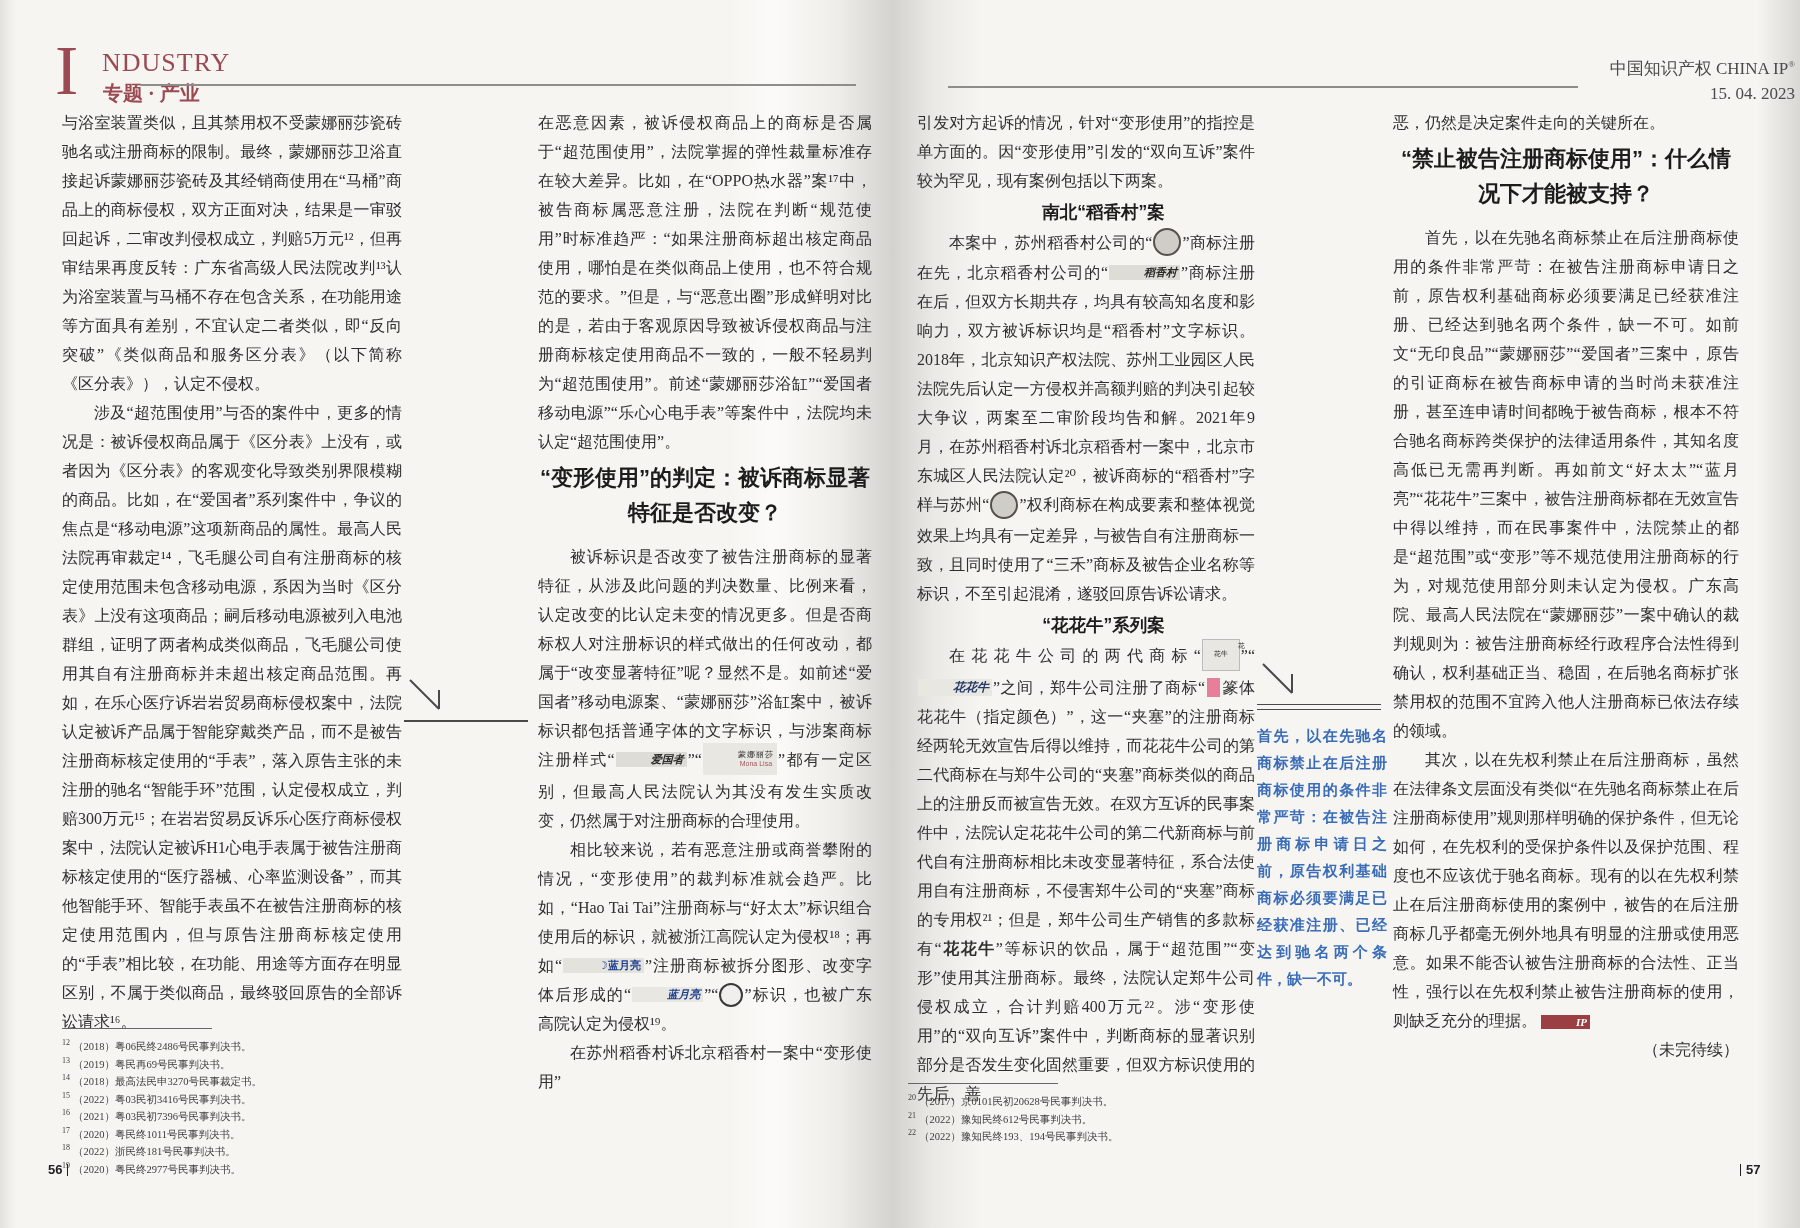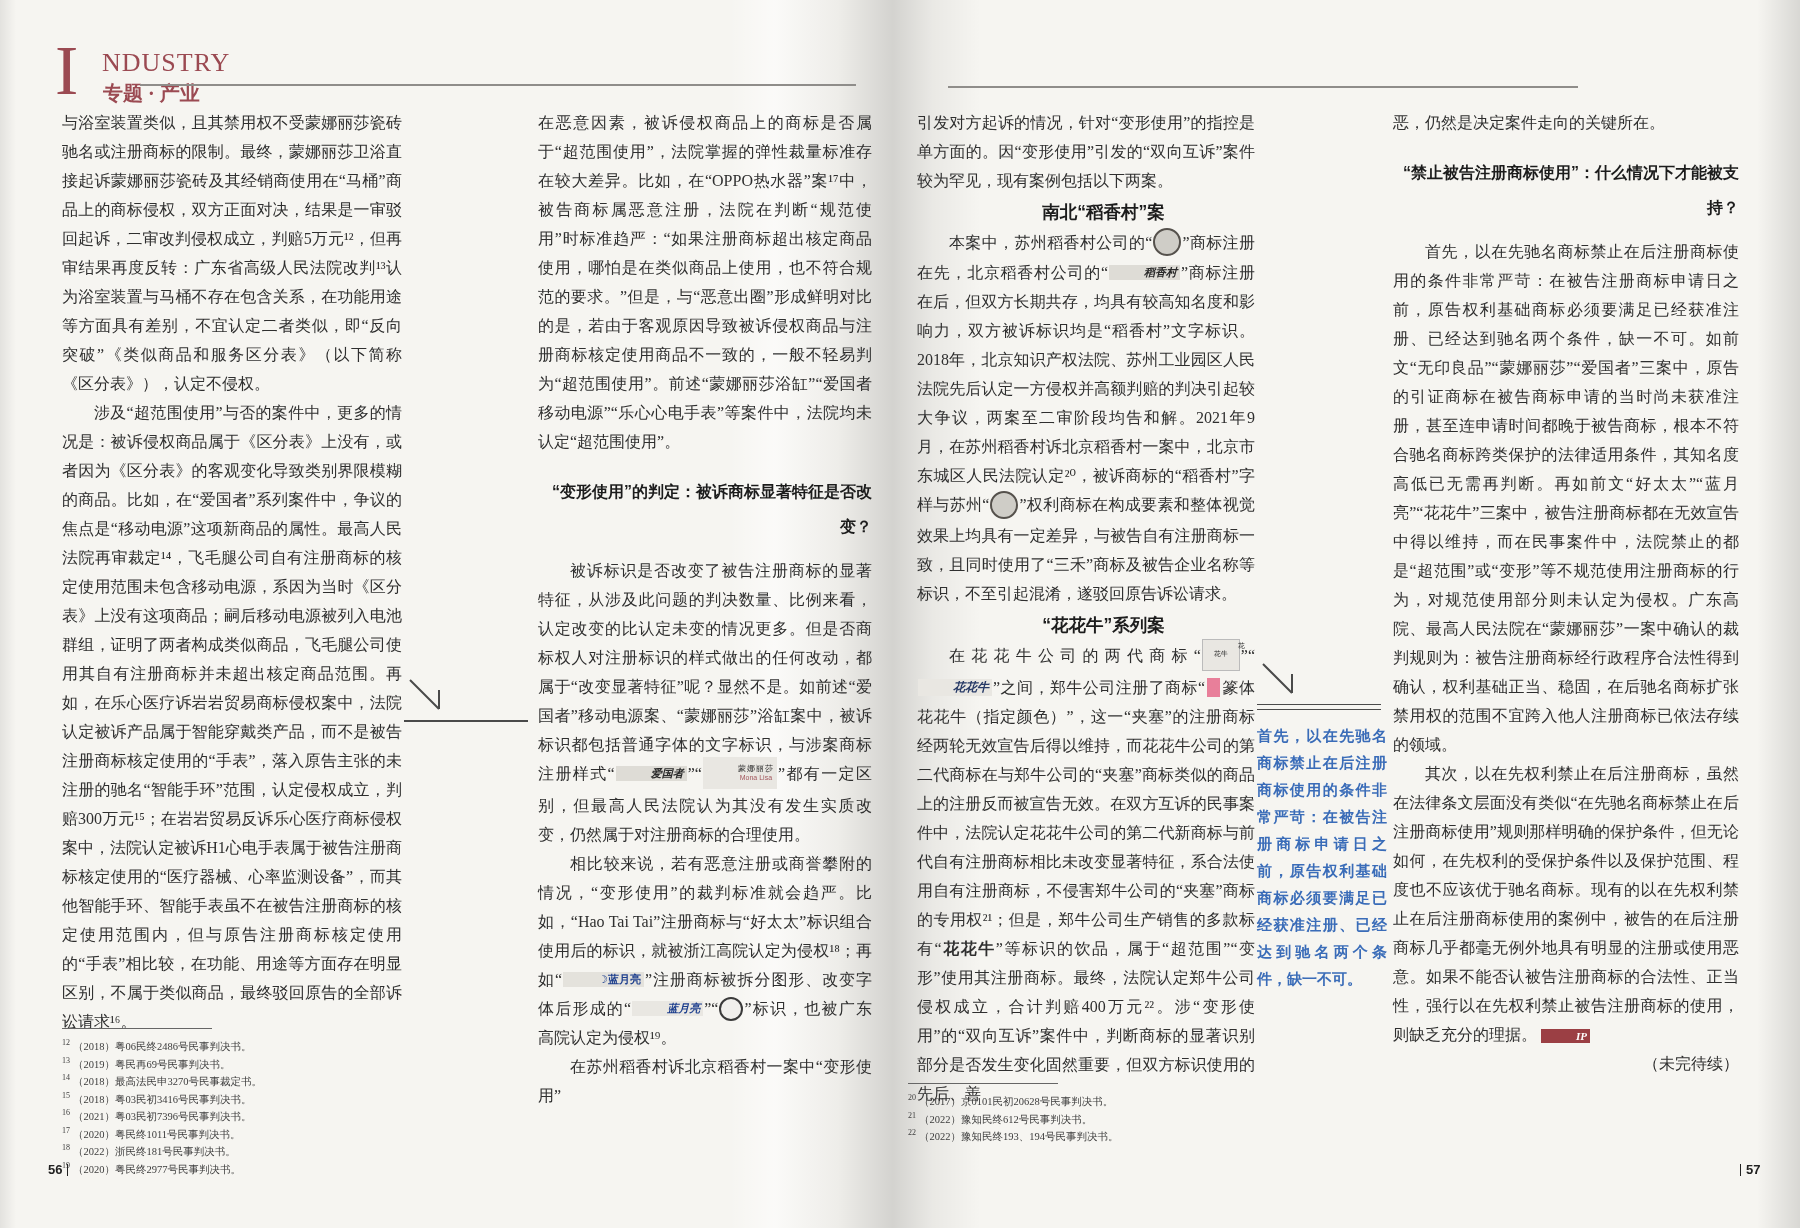--- a/index.html
+++ b/index.html
@@ -22,21 +22,21 @@
   .hdr-brand{position:absolute;left:1555px;top:52px;width:240px;text-align:right;color:#4a4a4a;font-size:17px;line-height:25px;font-family:"Liberation Serif",serif;}
   .hdr-brand sup{font-size:9px;}
   
   .col{position:absolute;top:108px;font-size:16px;line-height:29px;text-align:justify;}
   .col p{margin:0;}
   #col1{left:62px;width:340px;}
   #col2{left:538px;width:334px;}
   #col3{left:917px;width:338px;}
   #col4{left:1393px;width:346px;}
   .indent{text-indent:2em;}
-  .section-heading{font-family:"Liberation Sans","DejaVu Sans",sans-serif;font-weight:bold;font-size:16px;line-height:35px;color:#1c1c1c;margin:18px 0 12px !important;text-indent:0;text-align:right;}
+  .section-heading{font-family:"Liberation Sans","DejaVu Sans",sans-serif;font-weight:bold;font-size:22px;line-height:35px;color:#1c1c1c;margin:4px 0 12px !important;text-indent:0;text-align:center;}
   .sub-heading{font-family:"Liberation Sans","DejaVu Sans",sans-serif;font-weight:bold;font-size:17.5px;line-height:29px;color:#1c1c1c;text-indent:2em;margin:3px 0 1px !important;text-align:center;}
   .align-right{text-align:right;}
   .bold-inline{font-weight:bold;}
   
   .callout{position:absolute;width:130px;font-family:"Liberation Sans","DejaVu Sans",sans-serif;color:#3a6cb8;font-weight:bold;font-size:15px;line-height:27px;text-align:justify;}
   #callout-left{left:404px;top:678px;}
   #callout-right{left:1257px;top:662px;}
   .callout .co-icon{display:block;margin:0 0 4px 2px;}
   .co-rule{width:124px;border-top:2px solid #4a4a4a;margin:6px 0 12px;}
   .co-rule.double{border-top:1px solid #4a4a4a;border-bottom:1px solid #4a4a4a;height:4px;}
@@ -71,20 +71,24 @@
 <body>
 
 <div class="spread">
 
   <div class="hdr-initial">I</div>
   <div class="hdr-title">NDUSTRY</div>
   <div class="hdr-subtitle">专题 · 产业</div>
   <div class="rule-left"></div>
 
   <div class="rule-right"></div>
+  <div class="hdr-brand">
+    <div><span>中国知识产权 CHINA IP</span><sup>®</sup></div>
+    <div>15. 04. 2023</div>
+  </div>
 
   <div class="col" id="col1">
     <p>与浴室装置类似，且其禁用权不受蒙娜丽莎瓷砖驰名或注册商标的限制。最终，蒙娜丽莎卫浴直接起诉蒙娜丽莎瓷砖及其经销商使用在“马桶”商品上的商标侵权，双方正面对决，结果是一审驳回起诉，二审改判侵权成立，判赔5万元¹²，但再审结果再度反转：广东省高级人民法院改判¹³认为浴室装置与马桶不存在包含关系，在功能用途等方面具有差别，不宜认定二者类似，即“反向突破”《类似商品和服务区分表》（以下简称《区分表》），认定不侵权。</p>
     <p class="indent">涉及“超范围使用”与否的案件中，更多的情况是：被诉侵权商品属于《区分表》上没有，或者因为《区分表》的客观变化导致类别界限模糊的商品。比如，在“爱国者”系列案件中，争议的焦点是“移动电源”这项新商品的属性。最高人民法院再审裁定¹⁴，飞毛腿公司自有注册商标的核定使用范围未包含移动电源，系因为当时《区分表》上没有这项商品；嗣后移动电源被列入电池群组，证明了两者构成类似商品，飞毛腿公司使用其自有注册商标并未超出核定商品范围。再如，在乐心医疗诉岩岩贸易商标侵权案中，法院认定被诉产品属于智能穿戴类产品，而不是被告注册商标核定使用的“手表”，落入原告主张的未注册的驰名“智能手环”范围，认定侵权成立，判赔300万元¹⁵；在岩岩贸易反诉乐心医疗商标侵权案中，法院认定被诉H1心电手表属于被告注册商标核定使用的“医疗器械、心率监测设备”，而其他智能手环、智能手表虽不在被告注册商标的核定使用范围内，但与原告注册商标核定使用的“手表”相比较，在功能、用途等方面存在明显区别，不属于类似商品，最终驳回原告的全部诉讼请求¹⁶。</p>
   </div>
 
   <div class="callout" id="callout-left">
     <svg class="co-icon" width="40" height="36" viewBox="0 0 40 36">
         <path d="M4 2 L33 31 M33 12 L33 31" stroke="#4a4a4a" stroke-width="2" fill="none"></path>
       </svg>
@@ -131,21 +135,21 @@
       <span>其次，以在先权利禁止在后注册商标，虽然在法律条文层面没有类似“在先驰名商标禁止在后注册商标使用”规则那样明确的保护条件，但无论如何，在先权利的受保护条件以及保护范围、程度也不应该优于驰名商标。现有的以在先权利禁止在后注册商标使用的案例中，被告的在后注册商标几乎都毫无例外地具有明显的注册或使用恶意。如果不能否认被告注册商标的合法性、正当性，强行以在先权利禁止被告注册商标的使用，则缺乏充分的理据。</span><span class="ip-mark">IP</span>
     </p>
     <p class="align-right">（未完待续）</p>
   </div>
 
   <div class="footnotes" id="fn-left">
     <div class="fn-rule"></div>
     <div class="fn-item"><span class="fn-n">12</span><span>（2018）粤06民终2486号民事判决书。</span></div>
     <div class="fn-item"><span class="fn-n">13</span><span>（2019）粤民再69号民事判决书。</span></div>
     <div class="fn-item"><span class="fn-n">14</span><span>（2018）最高法民申3270号民事裁定书。</span></div>
-    <div class="fn-item"><span class="fn-n">15</span><span>（2018）粤03民初3416号民事判决书。</span></div>
+    <div class="fn-item"><span class="fn-n">15</span><span>（2022）粤03民初3416号民事判决书。</span></div>
     <div class="fn-item"><span class="fn-n">16</span><span>（2021）粤03民初7396号民事判决书。</span></div>
     <div class="fn-item"><span class="fn-n">17</span><span>（2020）粤民终1011号民事判决书。</span></div>
     <div class="fn-item"><span class="fn-n">18</span><span>（2022）浙民终181号民事判决书。</span></div>
     <div class="fn-item"><span class="fn-n">19</span><span>（2020）粤民终2977号民事判决书。</span></div>
   </div>
 
   <div class="footnotes" id="fn-right">
     <div class="fn-rule"></div>
     <div class="fn-item"><span class="fn-n">20</span><span>（2017）京0101民初20628号民事判决书。</span></div>
     <div class="fn-item"><span class="fn-n">21</span><span>（2022）豫知民终612号民事判决书。</span></div>

